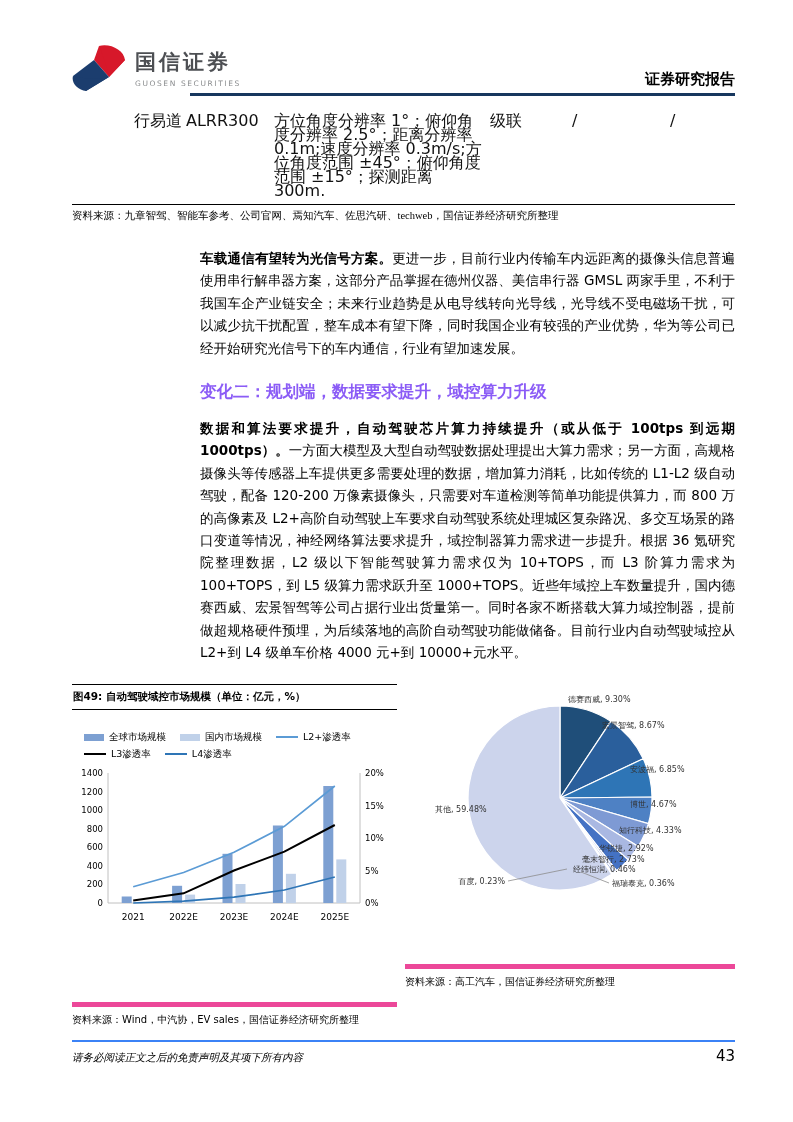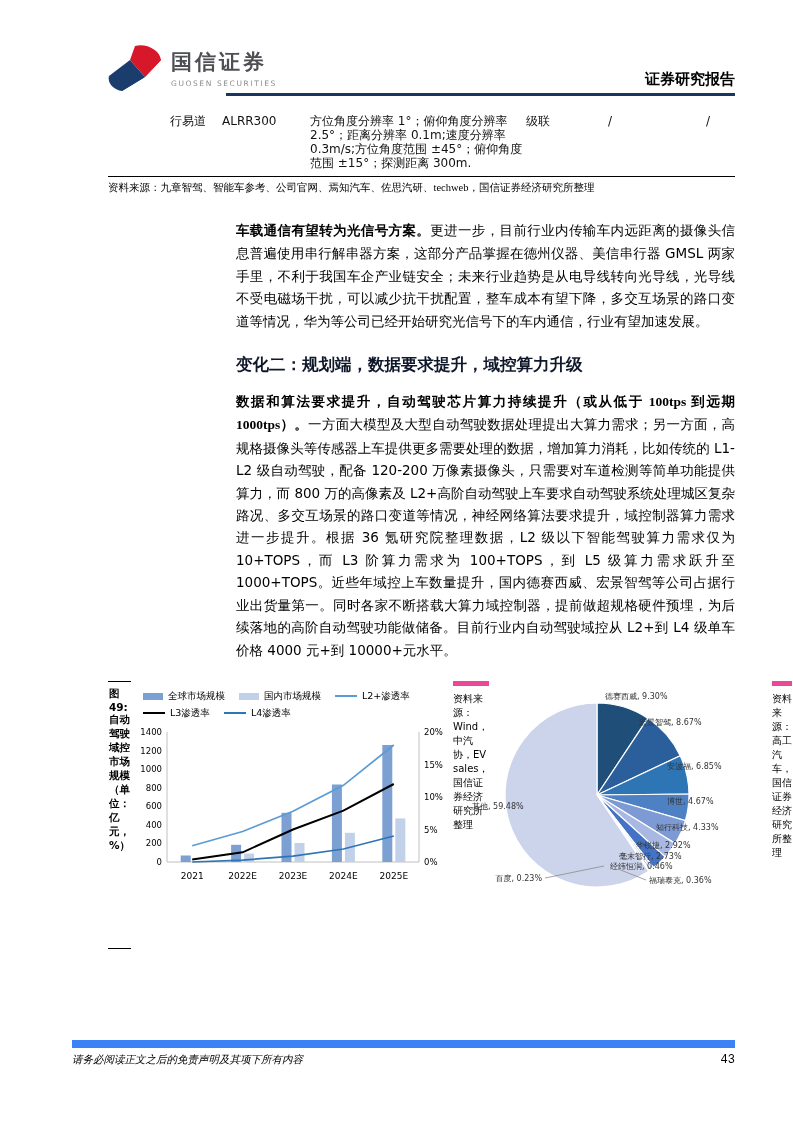--- a/index.html
+++ b/index.html
@@ -1,76 +1,76 @@
 <!DOCTYPE html>
 <html><head>
 <meta charset="utf-8">
 <style>
   * { margin:0; padding:0; box-sizing:border-box; }
   html,body { background:#ffffff; }
   body {
     width:793px; height:1122px; position:relative; overflow:hidden;
     font-family:"DejaVu Sans","Liberation Sans",sans-serif; color:#111;
   }
-  .page { position:absolute; inset:0; padding:45px 58px 0 108px; }
+  .page { position:absolute; inset:0; padding:45px 58px 0 72px; }
 
   
   .header { display:flex; justify-content:space-between; align-items:flex-end; }
   .brand { display:flex; align-items:center; gap:9px; }
   .logo { width:54px; height:46px; }
   .brand-cn { font-size:21px; font-weight:bold; color:#4d4f53; letter-spacing:3px; }
   .brand-en { font-size:7.5px; color:#8a8c8e; letter-spacing:1.6px; margin-top:3px; }
   .report-type { font-size:15px; font-weight:bold; color:#000; padding-bottom:2px; }
   .header-rule { margin-left:118px; height:3px; background:#17375e; margin-top:2px; }
 
   
   .spec-table { margin-top:18px; border-bottom:1.5px solid #000; padding-bottom:6px; }
-  .spec-row { display:flex; align-items:flex-start; font-size:12px; line-height:14px; }
+  .spec-row { display:flex; align-items:flex-start; font-size:16px; line-height:14px; }
   .spec-row .c1 { margin-left:62px; width:52px; }
   .spec-row .c2 { width:88px; }
   .spec-row .c3 { width:214px; }
   .spec-row .c4 { width:78px; padding-left:2px; }
   .spec-row .c5 { width:90px; text-align:left; padding-left:6px; }
   .spec-row .c6 { flex:1; padding-left:14px; }
   .table-source { font-size:10.5px; margin-top:4px; color:#000;font-family:Liberation Serif, serif; }
 
   
   .body-block { margin-left:128px; margin-top:24px; }
   .para { font-size:13.5px; line-height:22.4px; text-align:justify; color:#000; }
-  .para b { font-weight:bold;font-family:Liberation Serif, serif; }
-  .heading { font-size:16.5px; font-weight:bold; color:#0f172a; margin:20px 0 14px 0; }
+  .para b { font-weight:bold; }
+  .heading { font-size:16.5px; font-weight:bold; color:#8b5cf6; margin:20px 0 14px 0; }
   .para + .heading { margin-top:22px; }
 
   
   .figures { display:flex; gap:8px; margin-top:20px; }
-  .fig { display:flex; flex-direction:row; }
+  .fig { display:flex; flex-direction:column;gap:12px; }
   .fig49 { width:326px; }
   .fig50 { flex:1; }
   .fig-title {
     border-top:1px solid #000; border-bottom:1px solid #000;
     font-size:10.5px; font-weight:bold; padding:5px 1px; color:#000;
   }
   .fig-body { height:268px; position:relative; }
   .legend { padding:9px 0 0 12px; font-size:9.5px; color:#000; }
   .legend-row { display:flex; align-items:center; margin-bottom:4px; }
   .legend-item { display:flex; align-items:center; margin-right:14px; white-space:nowrap; }
   .swatch-bar { display:inline-block; width:20px; height:7px; margin-right:5px; }
   .swatch-line { display:inline-block; width:22px; height:2px; margin-right:5px; }
   .fig-chart { display:block; margin-top:2px; }
   svg { font-family:"DejaVu Sans","Liberation Sans",sans-serif; }
   .fig-source { border-top:5px solid #ec4899; padding-top:6px; font-size:10px; color:#000; }
 
   
   .footer {
     position:absolute; left:72px; right:58px; top:1040px;
-    border-top:8px solid #3b82f6; padding-top:5px;
+    border-top:2px solid #3b82f6; padding-top:5px;
     display:flex; justify-content:space-between; align-items:flex-end;
   }
   .disclaimer { font-size:10.5px; font-style:italic; color:#000; }
-  .page-num { font-size:12px; color:#000;font-family:Liberation Mono, monospace; }
+  .page-num { font-size:15px; color:#000; }
 </style>
 </head>
 <body>
 
 <div class="page">
 
   <div class="header">
     <div class="brand">
       <svg class="logo" viewBox="0 0 54 46">
         <polygon points="27,1 53,15 37,32 22,15" fill="#d7182a"></polygon>
@@ -93,21 +93,21 @@
       <div class="c c2">ALRR300</div>
       <div class="c c3">方位角度分辨率 1°；俯仰角度分辨率 2.5°；距离分辨率 0.1m;速度分辨率 0.3m/s;方位角度范围 ±45°；俯仰角度范围 ±15°；探测距离 300m.</div>
       <div class="c c4">级联</div>
       <div class="c c5">/</div>
       <div class="c c6">/</div>
     </div>
   </div>
   <div class="table-source">资料来源：九章智驾、智能车参考、公司官网、焉知汽车、佐思汽研、techweb，国信证券经济研究所整理</div>
 
   <div class="body-block">
-    <p class="para"><b>车载通信有望转为光信号方案。</b><span>更进一步，目前行业内传输车内远距离的摄像头信息普遍使用串行解串器方案，这部分产品掌握在德州仪器、美信串行器 GMSL 两家手里，不利于我国车企产业链安全；未来行业趋势是从电导线转向光导线，光导线不受电磁场干扰，可以减少抗干扰配置，整车成本有望下降，多交互场景的路口变道等情况，华为等公司已经开始研究光信号下的车内通信，行业有望加速发展。</span></p>
+    <p class="para"><b>车载通信有望转为光信号方案。</b><span>更进一步，目前行业内传输车内远距离的摄像头信息普遍使用串行解串器方案，这部分产品掌握在德州仪器、美信串行器 GMSL 两家手里，不利于我国车企产业链安全；未来行业趋势是从电导线转向光导线，光导线不受电磁场干扰，可以减少抗干扰配置，整车成本有望下降，同时我国企业有较强的产业优势，华为等公司已经开始研究光信号下的车内通信，行业有望加速发展。</span></p>
     <h2 class="heading">变化二：规划端，数据要求提升，域控算力升级</h2>
     <p class="para"><b>数据和算法要求提升，自动驾驶芯片算力持续提升（或从低于 100tps 到远期 1000tps）。</b><span>一方面大模型及大型自动驾驶数据处理提出大算力需求；另一方面，高规格摄像头等传感器上车提供更多需要处理的数据，增加算力消耗，比如传统的 L1-L2 级自动驾驶，配备 120-200 万像素摄像头，只需要对车道检测等简单功能提供算力，而 800 万的高像素及 L2+高阶自动驾驶上车要求自动驾驶系统处理城区复杂路况、多交互场景的路口变道等情况，神经网络算法要求提升，域控制器算力需求进一步提升。根据 36 氪研究院整理数据，L2 级以下智能驾驶算力需求仅为 10+TOPS，而 L3 阶算力需求为 100+TOPS，到 L5 级算力需求跃升至 1000+TOPS。近些年域控上车数量提升，国内德赛西威、宏景智驾等公司占据行业出货量第一。同时各家不断搭载大算力域控制器，提前做超规格硬件预埋，为后续落地的高阶自动驾驶功能做储备。目前行业内自动驾驶域控从 L2+到 L4 级单车价格 4000 元+到 10000+元水平。</span></p>
   </div>
 
   <div class="figures">
 
     <div class="fig fig49">
       <div class="fig-title">图49: 自动驾驶域控市场规模（单位：亿元，%）</div>
       <div class="fig-body">
         <div class="legend">

